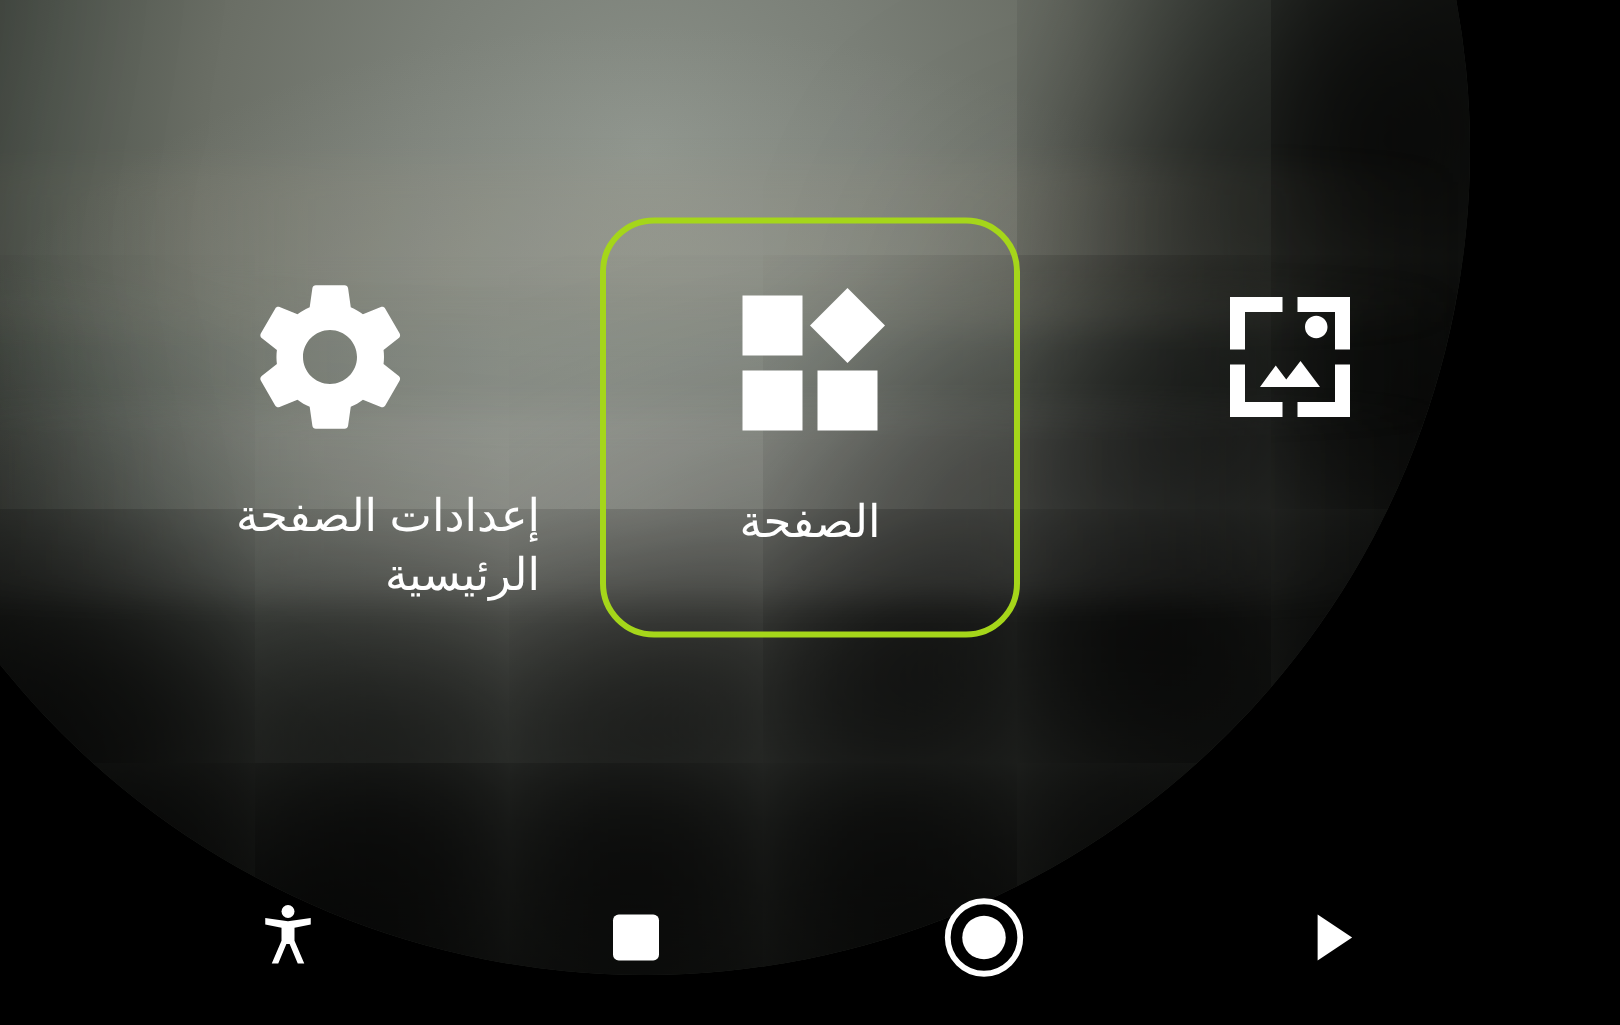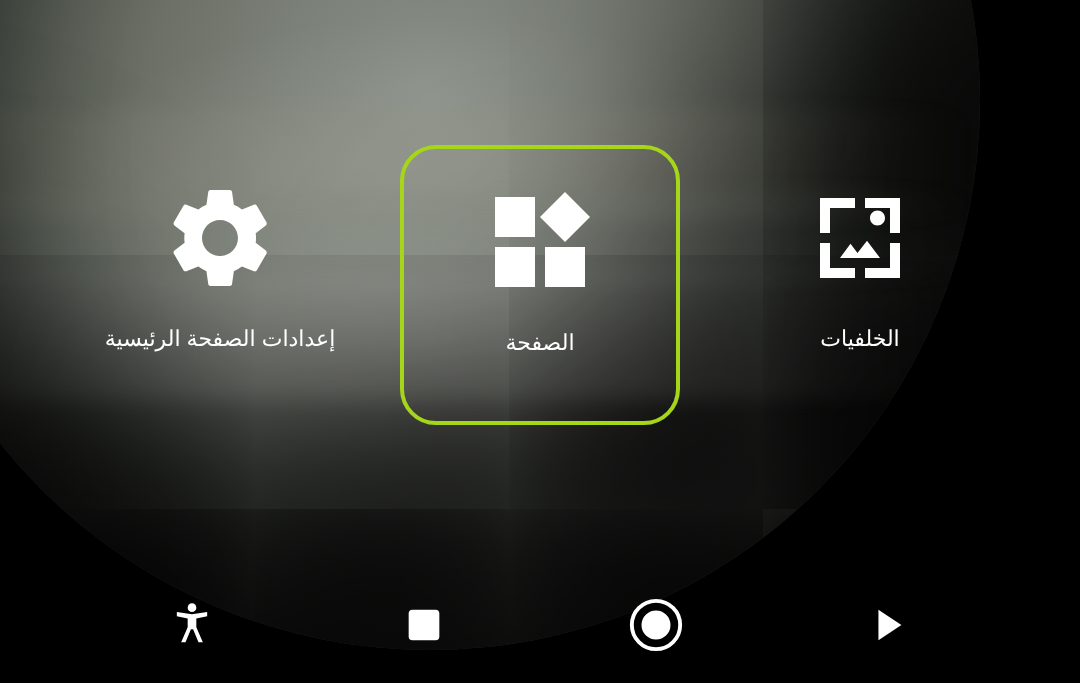--- a/index.html
+++ b/index.html
@@ -47,21 +47,21 @@
       gap: 22px;
       padding-top: 28px;
       border-radius: 36px;
       cursor: pointer;
     }
     .option.focused { border: 4px solid #a5d61a; }
     .icon-wrap { width: 130px; height: 130px; display:flex; align-items:center; justify-content:center; }
     .icon-wrap svg { width: 120px; height: 120px; fill: #fff; }
     .option-label {
       color: #fff;
-      font-size: 22px;
+      font-size: 30px;
       line-height: 1.3;
       direction: rtl;
     }
 
     .nav-bar {
       position: absolute;
       bottom: 18px;
       left: 0; right: 0;
       display: flex;
       justify-content: space-evenly;
@@ -102,21 +102,20 @@
     </span>
     <div class="option-label">الصفحة</div>
   </div>
 
   <div class="option">
     <span class="icon-wrap">
       <svg viewBox="0 0 24 24">
           <path d="M4 4h7v2H6v5H4V4zm16 0h-7v2h5v5h2V4zM4 20h7v-2H6v-5H4v7zm16 0h-7v-2h5v-5h2v7zM15.5 9.5c.83 0 1.5-.67 1.5-1.5S16.33 6.5 15.5 6.5 14 7.17 14 8s.67 1.5 1.5 1.5zM8 16h8l-2.6-3.47L11.5 15l-1.4-1.87L8 16z"></path>
         </svg>
     </span>
-    <div class="option-label">الخلفيات</div>
   </div>
 
 </div>
 
 <div class="nav-bar">
   <div class="nav-btn">
     <svg width="52" height="52" viewBox="0 0 24 24">
         <circle cx="12" cy="4" r="2"></circle>
         <path d="M19 8l-5 1v4l3 7h-2l-2.5-6h-1L9 20H7l3-7V9L5 8V6l7 1 7-1v2z"></path>
       </svg>

